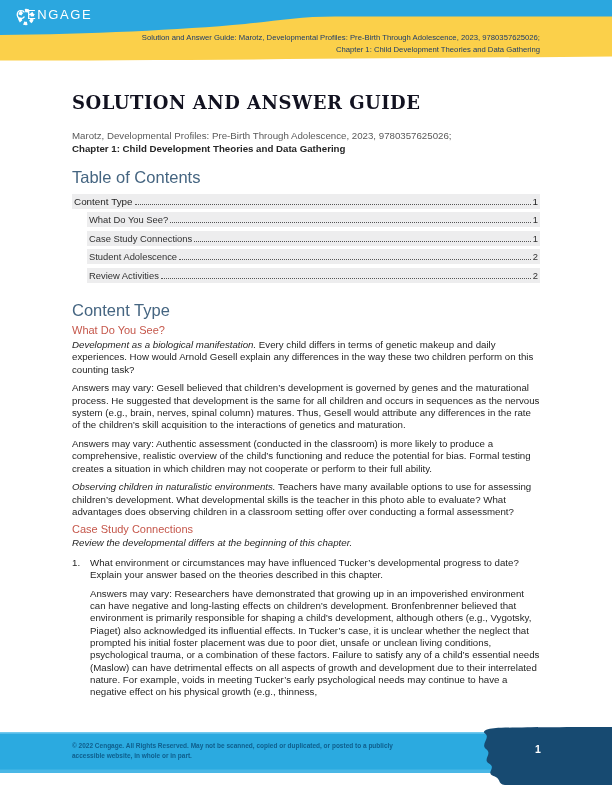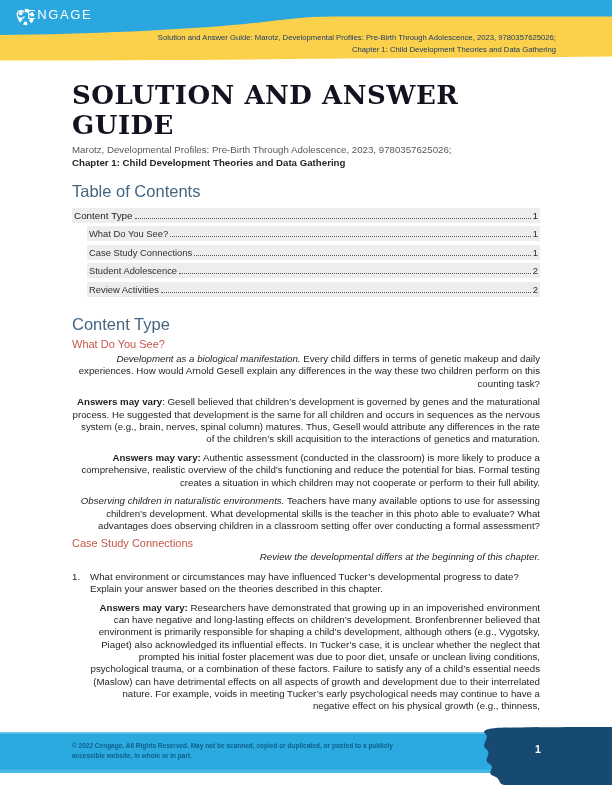--- a/index.html
+++ b/index.html
@@ -6,56 +6,56 @@
   .page{
     position:relative;width:612px;height:792px;margin:0 auto;background:#fff;
     font-family:"Liberation Sans",sans-serif;color:var(--body-text,#1f1f1f);
     overflow:hidden;
   }
   
   .hdr{position:relative;width:612px;height:64px;}
   .hdr svg{position:absolute;left:0;top:0;display:block;}
   .brand{position:absolute;left:16px;top:7px;display:flex;align-items:center;gap:6px;}
   .brand .bname{color:#ffffff;font-size:13px;letter-spacing:1.6px;font-weight:400;}
-  .banner{position:absolute;right:56px;top:32px;text-align:right;
+  .banner{position:absolute;right:72px;top:32px;text-align:right;
     font-size:7.7px;line-height:11.6px;color:var(--banner-text-navy,#1e3c69);font-weight:400;}
   
   .main{padding:0 72px;}
   .doc-title{
-    margin:16px 0 0;font-family:"DejaVu Serif",serif;font-weight:700;
-    font-size:26px;line-height:30px;letter-spacing:.5px;color:var(--title-black,#121220);
+    margin:24px 0 0;font-family:"DejaVu Serif",serif;font-weight:700;
+    font-size:18px;line-height:30px;letter-spacing:.5px;color:var(--title-black,#121220);
     text-transform:uppercase;
   }
-  .subtitle{margin:4px 0 0;font-size:9.7px;line-height:12.8px;}
+  .subtitle{margin:12px 0 0;font-size:9.7px;line-height:12.8px;}
   .sub1{color:#595959;}
   .sub2{color:#262626;font-weight:700;}
   .toc-heading{
     margin:12px 0 7px;font-size:16.5px;line-height:19px;font-weight:400;
     color:var(--heading-blue,#456581);
   }
   #toc-list{margin-top:7px;}
   .toc-row{display:flex;align-items:baseline;background:#ededee;
     padding:2px 2px 1.5px 2px;margin-bottom:3.6px;cursor:pointer;}
   .toc-row.lvl1{font-size:9.9px;color:#1f1f1f;}
   .toc-row.lvl2{font-size:9.4px;color:#303030;margin-left:15px;}
   .toc-label{white-space:nowrap;}
   .dots{flex:1;border-bottom:1.5px dotted #555;margin:0 2px 2.5px 2px;min-width:20px;}
   .toc-page{white-space:nowrap;}
   
   .sec-h1{margin:18px 0 0;font-size:16.5px;line-height:19px;font-weight:400;
     color:var(--heading-blue,#456581);}
   .sec-h2{margin:4.5px 0 0;font-size:11px;line-height:12.5px;font-weight:400;
     color:var(--subheading-orange,#c5574b);}
-  .para{margin:6.5px 0 0;font-size:9.7px;line-height:12.3px;text-align:right;}
+  .para{margin:6.5px 0 0;font-size:9.7px;line-height:12.3px;}
   .sec-h2 + .para{margin-top:2px;}
   .para.indent{margin-left:18px;}
   .num-item{display:flex;margin:7px 0 0;font-size:9.7px;line-height:12.3px;}
   .num{flex:none;width:18px;}
   .li-text{flex:1;}
-  b{font-weight:700;margin-top:20px;} i{font-style:italic;}
+  b{font-weight:400;margin-top:20px;} i{font-style:italic;}
   
   .ftr{position:absolute;left:0;top:727px;width:612px;height:65px;}
   .ftr svg{position:absolute;left:0;top:0;display:block;}
   .copyright{position:absolute;left:72px;top:14px;width:342px;
     font-size:6.5px;line-height:9.6px;font-weight:700;color:var(--footer-text-blue,#0f5e8c);}
   .pageno{position:absolute;left:528px;top:16px;width:20px;text-align:center;
     color:#ffffff;font-size:10.5px;font-weight:700;}
 </style>
 </head>
 <body>

